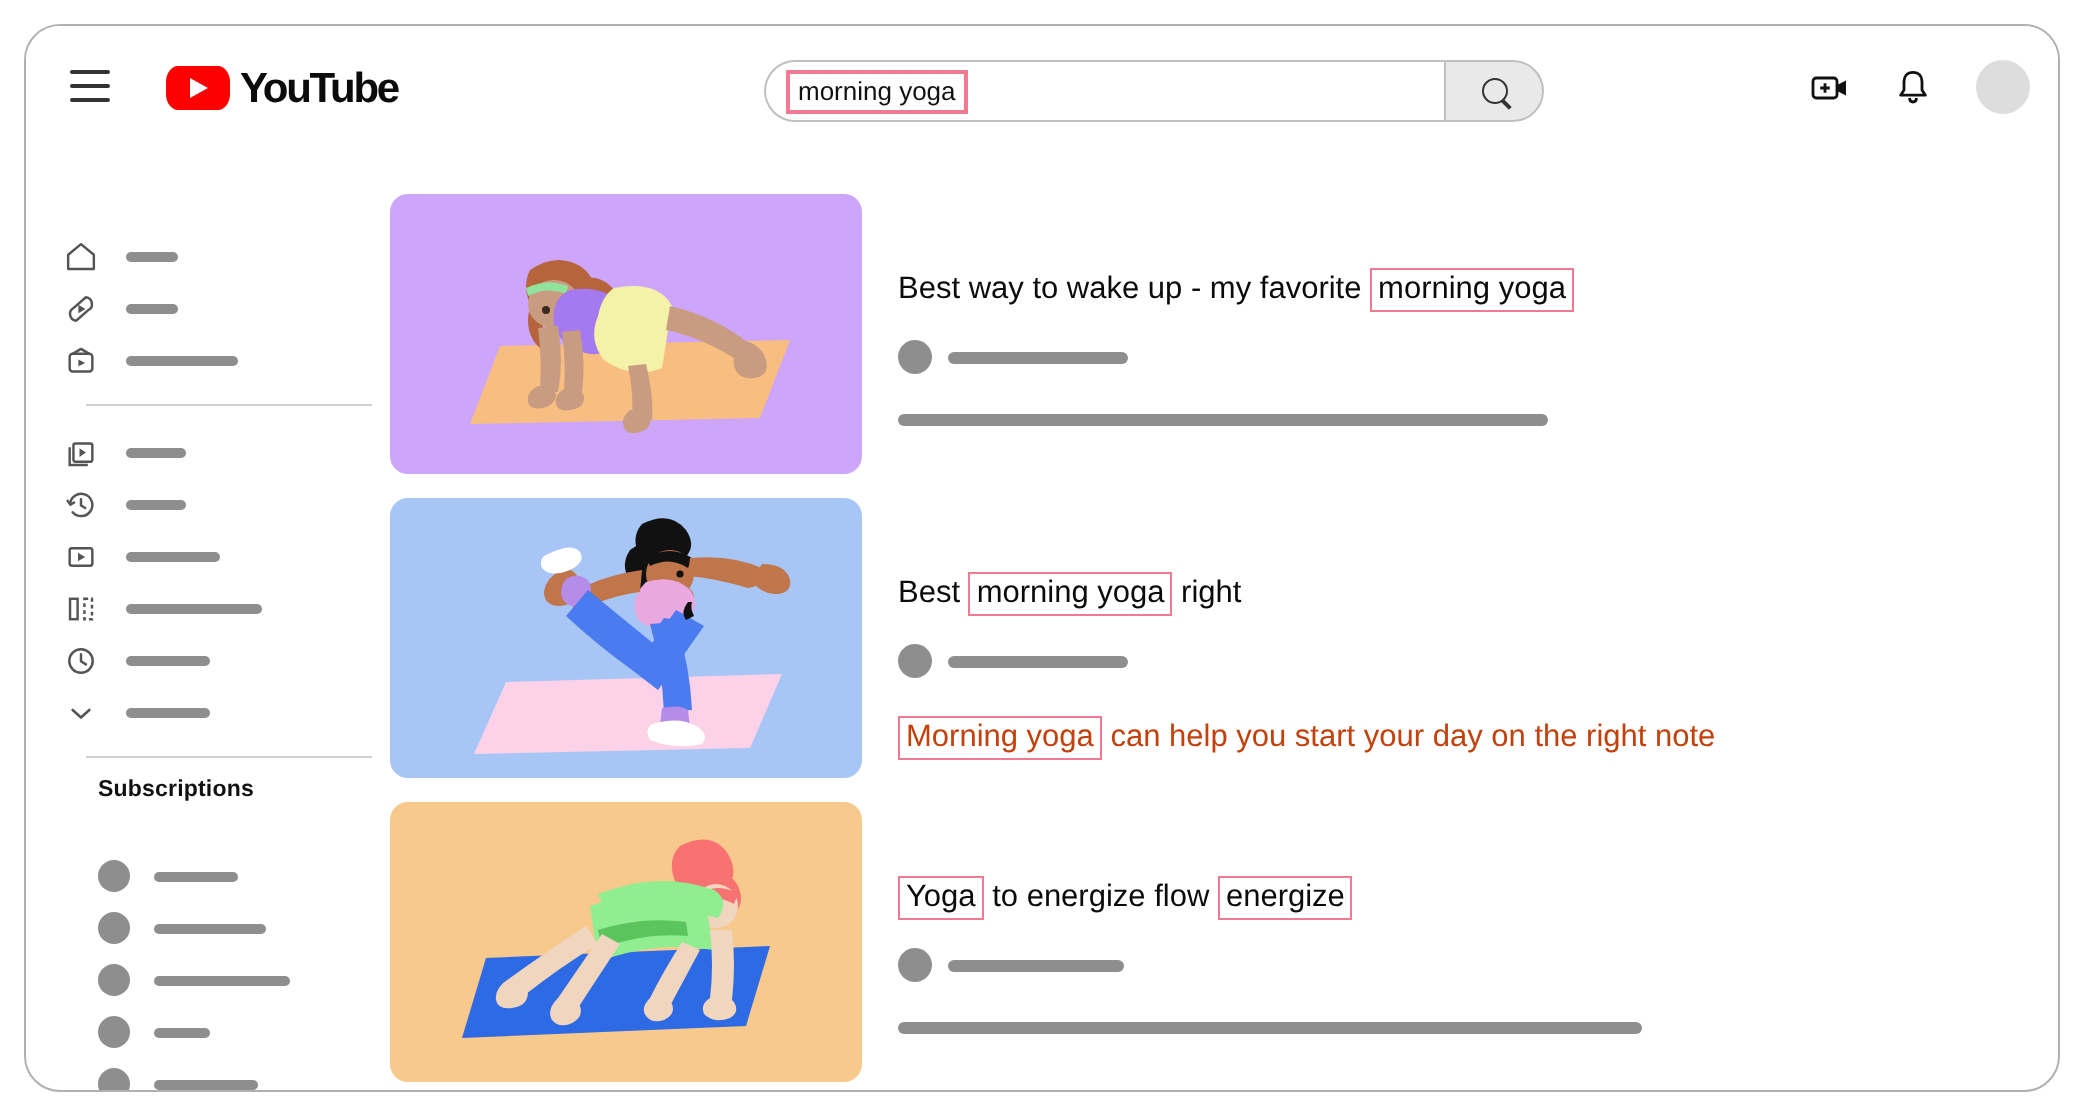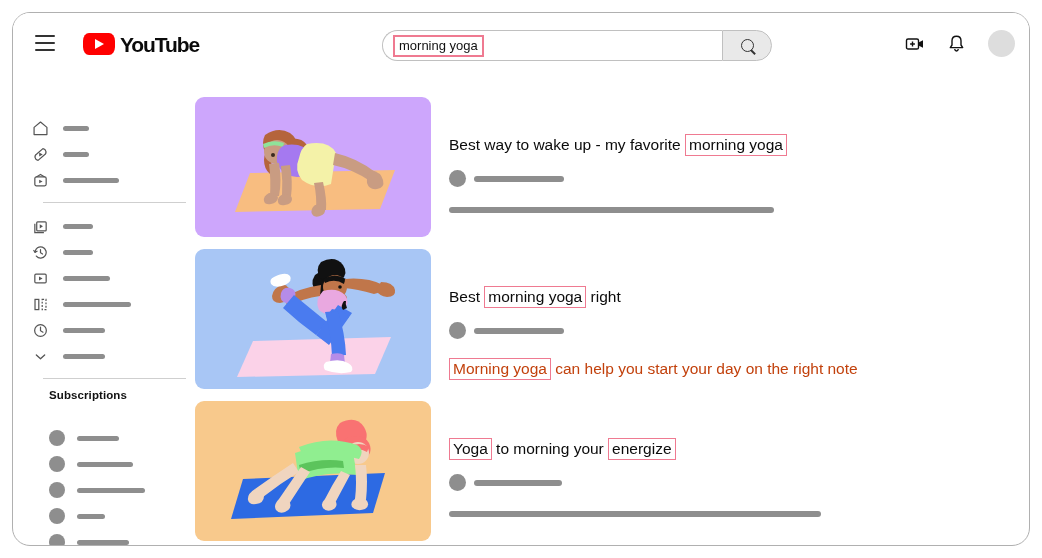--- a/index.html
+++ b/index.html
@@ -463,21 +463,21 @@
           <path d="M106 66 q-11 16 -22 32 l10 5 q11 -17 21 -32 z" fill="#f0d5bf"></path>
           <path d="M84 98 q-6 6 -3 11 q3 4 9 2 q7 -3 5 -9 q-3 -5 -11 -4 z" fill="#f0d5bf"></path>
           <path d="M146 70 q-9 14 -16 28 l10 4 q8 -15 15 -28 z" fill="#f0d5bf"></path>
           <path d="M130 98 q-5 5 -2 9 q3 4 9 2 q6 -3 4 -8 q-3 -4 -11 -3 z" fill="#f0d5bf"></path>
           <path d="M160 64 q2 18 0 34 l11 1 q2 -18 0 -35 z" fill="#f0d5bf"></path>
           <path d="M160 98 q9 -2 12 2 q3 5 -2 8 q-8 3 -13 -2 q-2 -5 3 -8 z" fill="#f0d5bf"></path>
         </svg>
       </div>
       <div class="meta">
         <div class="title">
-          <span class="hl">Yoga</span><span> to morning your </span><span class="hl">energize</span>
+          <span class="hl">Yoga</span><span> to energize flow </span><span class="hl">energize</span>
         </div>
         <div class="chanrow">
           <span class="chan-av"></span>
           <span class="desc-bar" style="width:88px;height:6px"></span>
         </div>
         <div class="spacer-desc">
           <span class="desc-bar" style="display:block;width:372px"></span>
         </div>
       </div>
     </div>

